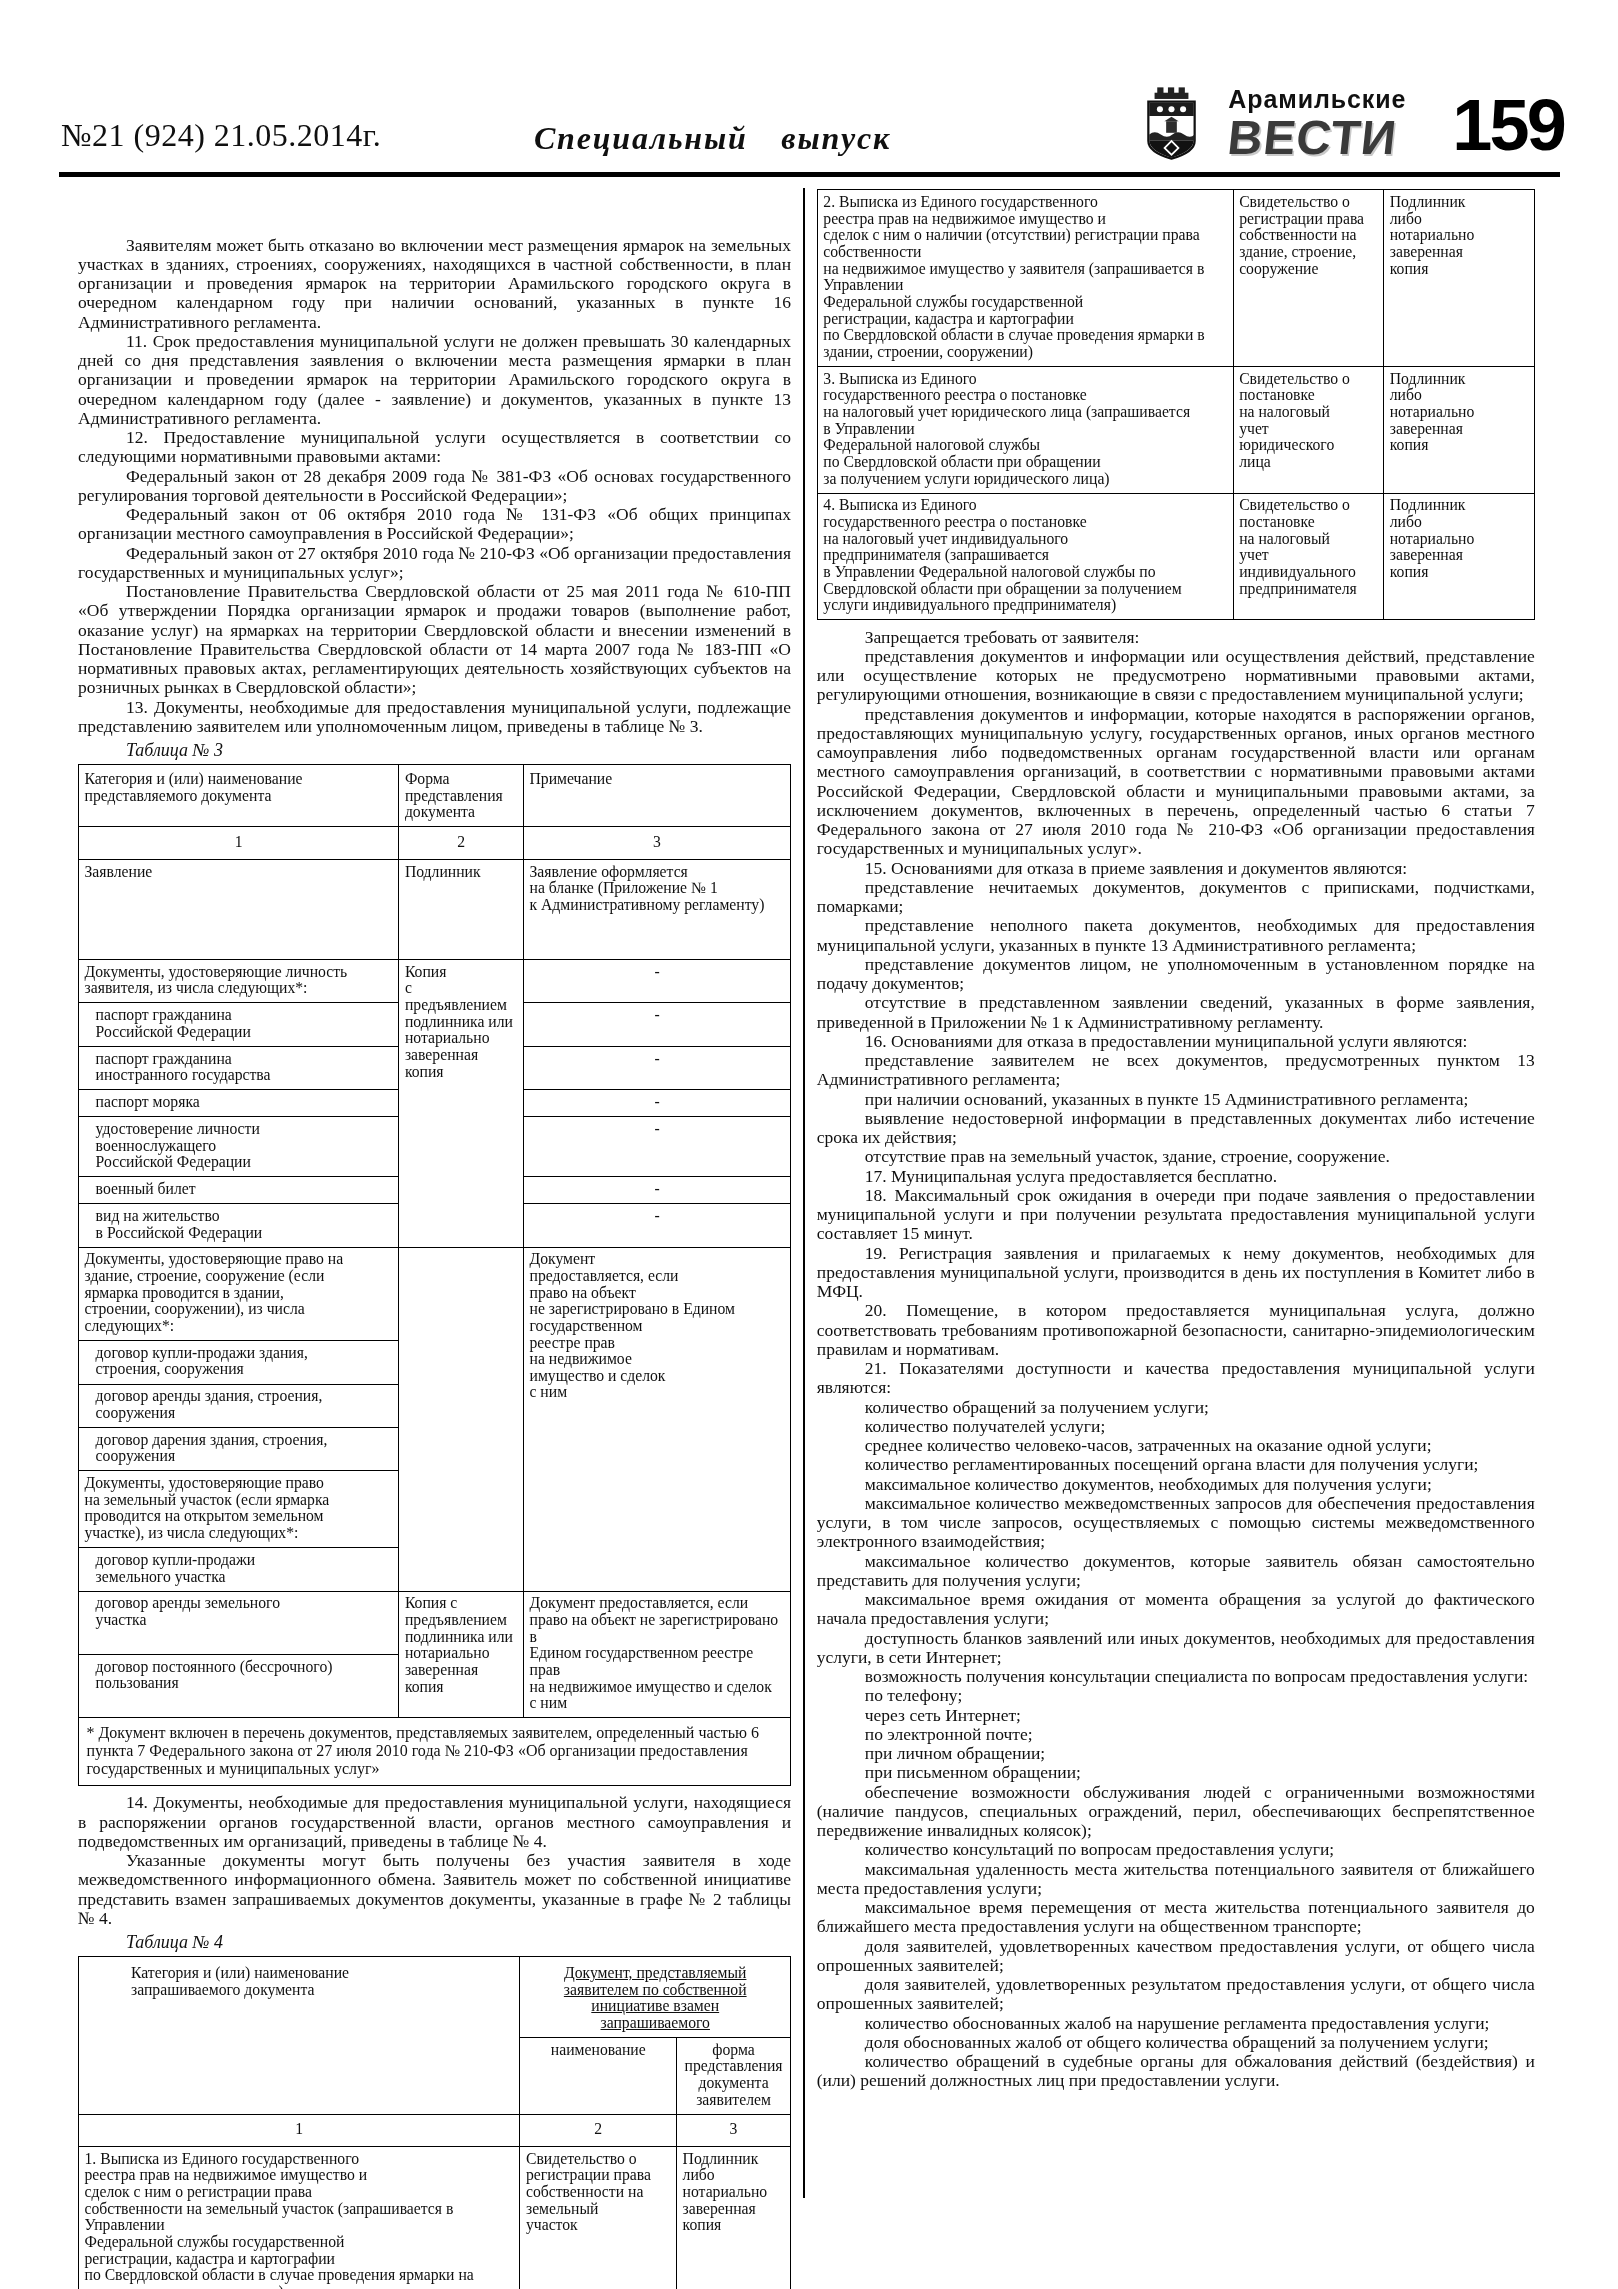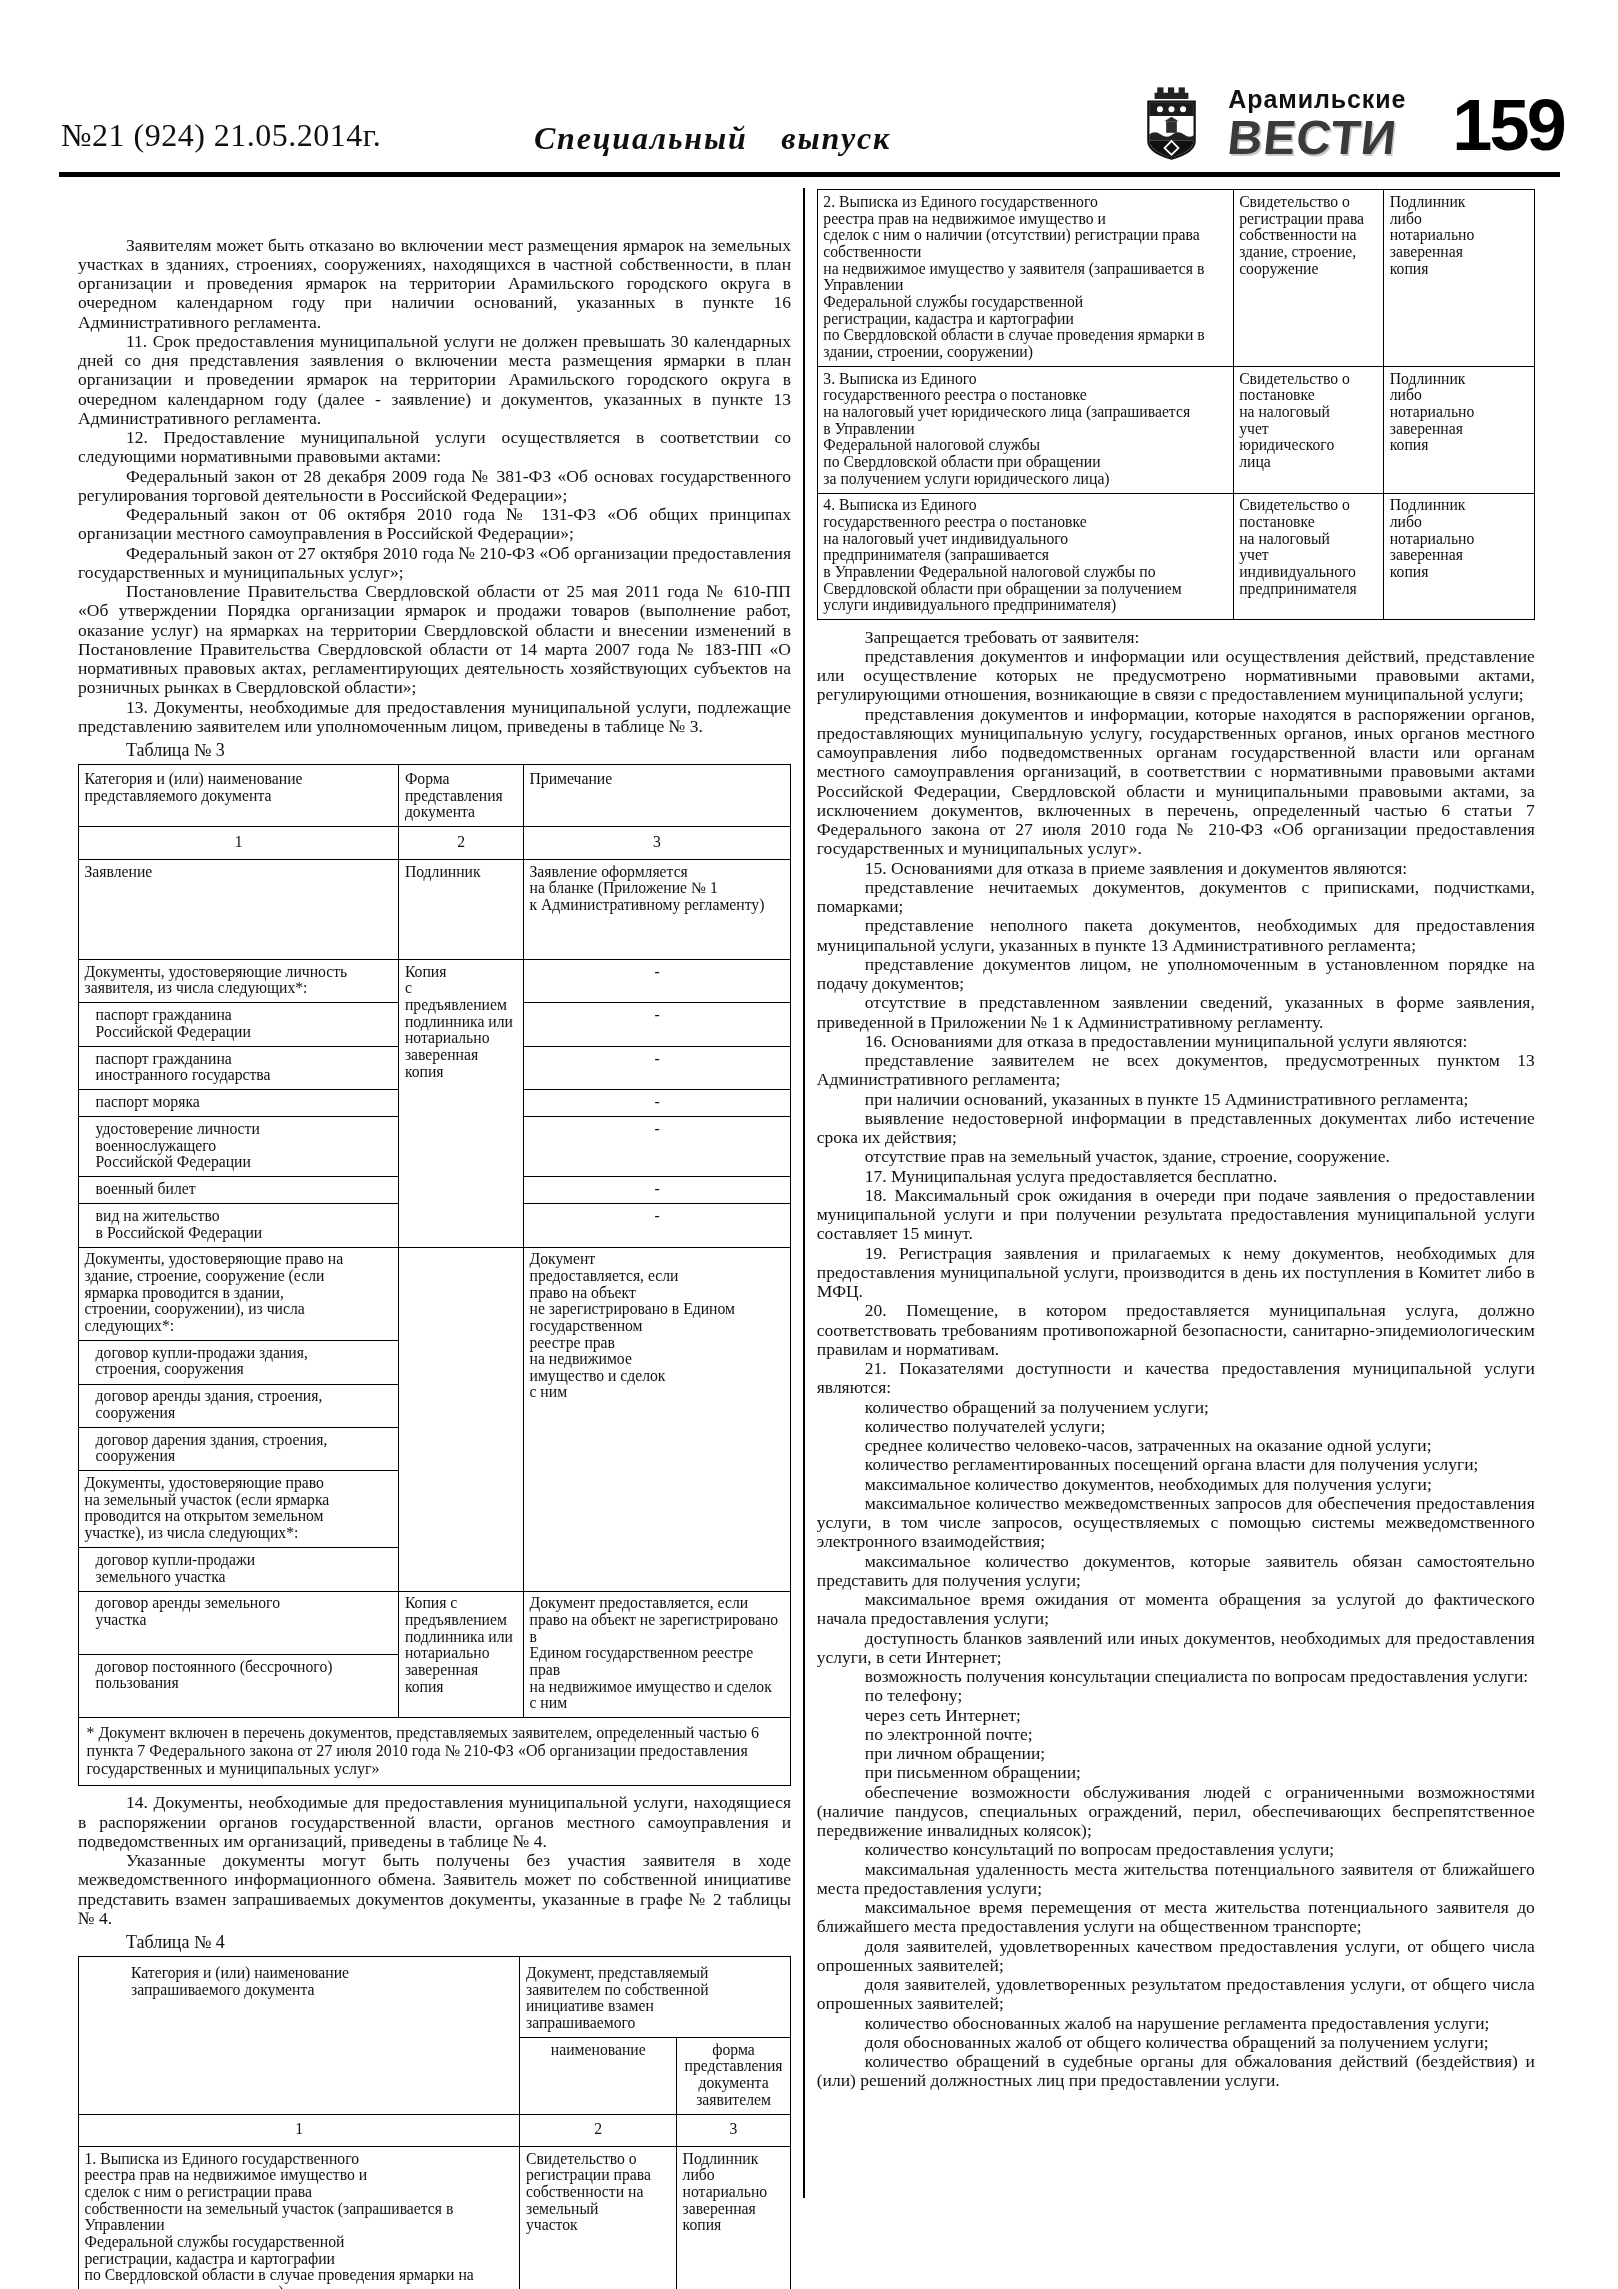--- a/index.html
+++ b/index.html
@@ -22,33 +22,33 @@
   .page-num { font-family:"Liberation Sans", sans-serif; font-size:72px; font-weight:bold;
               letter-spacing:-2.8px; color:#000; line-height:1; margin-left:18px; }
   .rule { height:4.6px; background:#000; margin:0 59px; }
   
   .columns { display:flex; align-items:flex-start; padding:11px 78px 0 78px; }
   .col-left  { width:713px;margin-top:48px; }
   .divider { width:1.8px; background:#000; margin:0 12px; height:2010px; }
   .col-right { width:718px; }
   
   .para { margin:0; text-indent:48px; text-align:justify; font-size:17.5px; line-height:1.1; }
-  .tlabel { margin:3.7px 0 3.7px; text-indent:48px; font-size:18px; }
+  .tlabel { margin:3.7px 0 3.7px; text-indent:48px; font-size:18px;font-style:italic; }
   
   table { border-collapse:collapse; width:100%; table-layout:fixed;
           font-size:15.7px; line-height:1.06; margin:1.8px 0 7.4px;padding-left:20px; }
   table, td { border:1.8px solid #000; }
   td { padding:3.7px 5.5px 5.5px 5.5px; vertical-align:top; white-space:pre-line; word-wrap:break-word; }
   tr.nums td { text-align:center; padding:6.5px 0 8.3px; white-space:normal; }
   td.sub { padding-left:16.6px; }
   td.dash { text-align:center; }
   tr.tall td { height:90px; }
   td.footnote { line-height:1.12; font-size:16px; padding:5.5px 7.4px 7.4px; }
   td.hcat { padding-left:52px; padding-top:7.4px; }
-  td.hdoc { text-align:left; padding-top:7.4px; }
+  td.hdoc { text-align:center; padding-top:7.4px;text-decoration:underline; }
   td.hname { text-align:center; }
   td.hform { text-align:center; }
   .t3 td.th { padding-top:5.5px; }
 </style>
 </head>
 <body>
 
 <div class="page">
 
   <div class="hdr">

